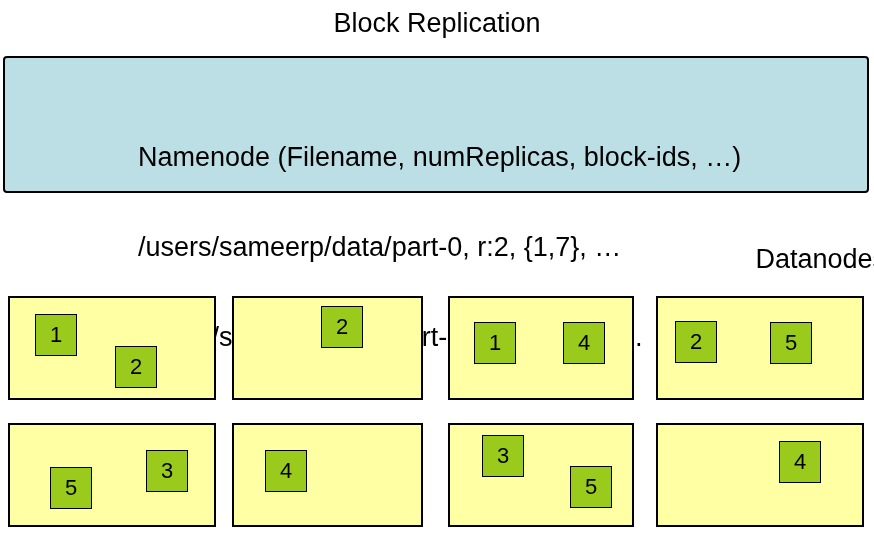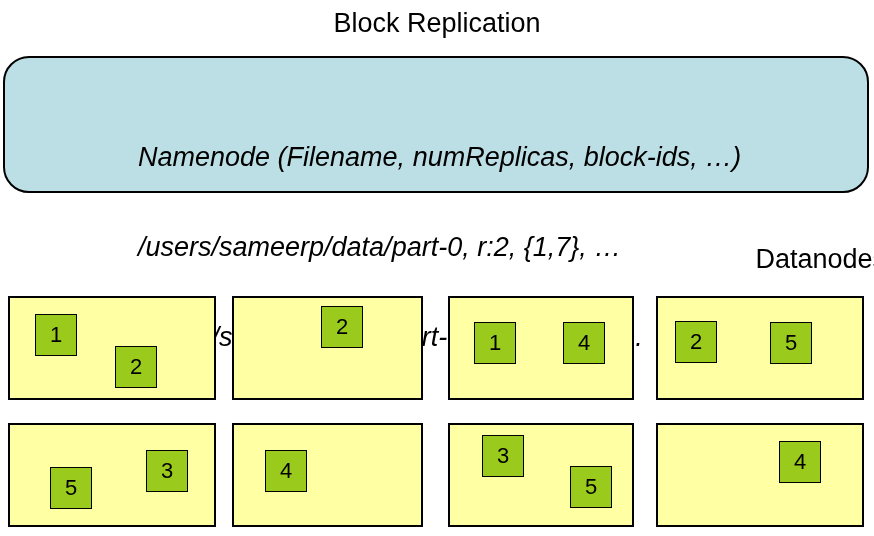--- a/index.html
+++ b/index.html
@@ -27,23 +27,22 @@
     white-space: pre;
   }
   .namenode-box {
     position: absolute;
     left: 3px;
     top: 56px;
     width: 866px;
     height: 137px;
     background: var(--nn-fill, #bcdfe5);
     border: 2px solid #000000;
-    border-radius: 26px;
+    border-radius: 4px;
     box-sizing: border-box;
-    font-style: italic;
   }
   .namenode-text {
     position: absolute;
     left: 133px;
     top: 24px;
     font-size: 27px;
     line-height: 30px;
     white-space: pre;
   }
   .datanodes-title {

